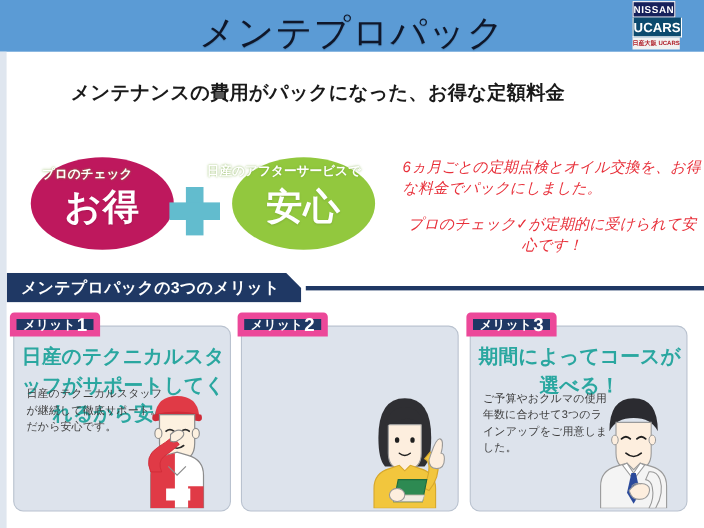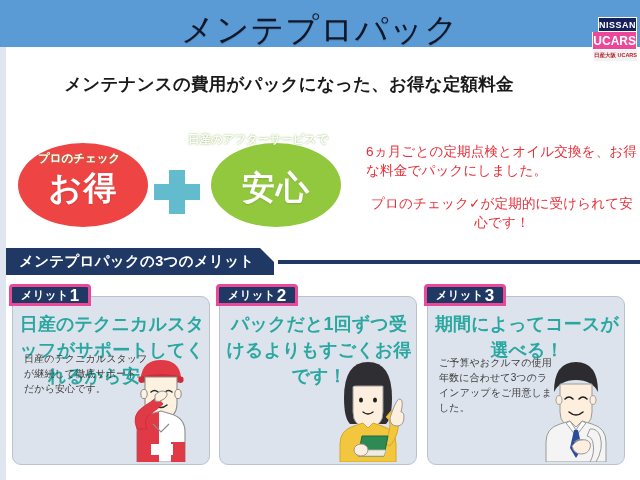--- a/index.html
+++ b/index.html
@@ -17,30 +17,30 @@
     background:#5b9bd5;
   }
   .header-title{
     position:absolute;left:0;top:0;width:640px;height:61px;
     display:flex;align-items:center;justify-content:center;
     color:#0f172a;font-size:33px;font-weight:500;letter-spacing:1px;
     text-shadow:0 1px 1px rgba(0,0,0,.15);
   }
   .logo{
     position:absolute;right:3px;top:1px;width:62px;height:45px;
-    display:flex;flex-direction:column;align-items:flex-end;margin-top:16px;
+    display:flex;flex-direction:column;align-items:flex-start;
   }
   .logo-nissan{
     height:15px;background:#16215b;color:#fff;
     font-size:9px;font-weight:bold;letter-spacing:.5px;
     display:flex;align-items:center;justify-content:center;
     border:1px solid #fff;box-sizing:border-box;
   }
   .logo-ucars{
-    height:18px;background:#ec4899;color:#fff;
+    height:18px;background:#0c4a6e;color:#fff;
     font-size:12px;font-weight:bold;letter-spacing:0px;
     display:flex;align-items:center;justify-content:center;
     border:1px solid #fff;border-top:none;box-sizing:border-box;
   }
   .logo-sub{
     height:11px;background:#f2f2f2;color:#b0222c;
     font-size:5.5px;font-weight:bold;
     display:flex;align-items:center;justify-content:center;
     white-space:nowrap;
   }
@@ -60,48 +60,48 @@
 
   
   .badges{
     position:absolute;left:6px;top:126px;width:352px;height:112px;
   }
   .ellipse{
     position:absolute;border-radius:50%;
     background:#8cc63e;
     display:flex;align-items:center;justify-content:center;
   }
-  .ellipse.one{left:12px;top:17px;width:130px;height:84px;background:#ef4444;}
+  .ellipse.one{left:22px;top:17px;width:130px;height:84px;background:#be185d;}
   .ellipse.two{left:205px;top:17px;width:130px;height:84px;background:#92c83e;}
   .ellipse-big{
     color:#ffffff;font-size:33px;font-weight:bold;
     letter-spacing:1px;margin-top:7px;
     text-shadow:0 1px 2px rgba(0,0,0,.12);
   }
   .ellipse-small{
     position:absolute;white-space:nowrap;
     color:#ffffff;font-size:11.5px;font-weight:bold;
     text-shadow:0 0 2px rgba(120,170,60,.9);
   }
   .ellipse-small.one{left:32px;top:25px;}
-  .ellipse-small.two{left:182px;top:6px;}
+  .ellipse-small.two{left:182px;top:22px;}
   .plus{
     position:absolute;left:148px;top:44px;width:46px;height:44px;
   }
   .plus::before,.plus::after{
     content:"";position:absolute;background:#62bcce;
   }
   .plus::before{left:15px;top:0;width:16px;height:44px;}
   .plus::after{left:0;top:14px;width:46px;height:16px;}
 
   
   .redtext{
     position:absolute;left:366px;top:142px;width:272px;
     color:#e8303a;font-size:13.6px;line-height:1.42;
-    font-weight:500;letter-spacing:.1px;
+    font-weight:500;letter-spacing:.1px;font-style:italic;
   }
   .redtext .para2{margin-top:13px;text-align:center;}
 
   
   .banner{
     position:absolute;left:6px;top:248px;width:634px;height:27px;
   }
   .banner-tab{
     position:absolute;left:0;top:0;width:268px;height:27px;
     background:#1f3864;
@@ -124,21 +124,21 @@
     border:1px solid #b9c2cf;border-radius:9px;
     box-sizing:border-box;
   }
   .card.c1{left:12px;}
   .card.c2{left:219px;}
   .card.c3{left:427px;}
   .card-tab{
     position:absolute;top:-13px;left:-4px;width:82px;height:22px;
     background:#1f3864;border-radius:4px 4px 0 0;
     display:flex;align-items:center;justify-content:center;
-    border:3px solid #ec4899;box-sizing:border-box;
+    border:6px solid #ec4899;box-sizing:border-box;
   }
   .card-tab-label{
     color:#ffffff;font-size:11.5px;font-weight:bold;letter-spacing:.2px;
   }
   .card-tab-num{
     color:#ffffff;font-size:17px;font-weight:bold;margin-left:1px;
     line-height:1;
   }
   .card-head{
     position:absolute;left:6px;top:14px;width:186px;
@@ -237,21 +237,20 @@
         <path d="M38 77 l8 8 l8 -8" fill="none" stroke="#8c8c8c" stroke-width="1.1"></path>
       </svg>
     </div>
   </div>
 
   <div class="card c2">
     <div class="card-tab">
       <span class="card-tab-label">メリット</span>
       <span class="card-tab-num">2</span>
     </div>
-    <div class="card-head">パックだと1回ずつ受けるよりもすごくお得です！</div>
     <div class="card-art">
       <svg viewBox="0 0 84 108" width="84" height="108">
 
         <path d="M16 44 q0 -36 24 -36 q24 0 24 36 q0 20 -6 26 h-36 q-6 -6 -6 -26 z" fill="#2f2f33"></path>
 
         <path d="M25 32 h30 v26 q0 15 -15 15 q-15 0 -15 -15 z" fill="#fdeede" stroke="#9a9a9a" stroke-width="1"></path>
 
         <path d="M22 34 q4 -18 18 -18 q14 0 18 18 q-10 -9 -18 -7 q-10 2 -18 7 z" fill="#2f2f33"></path>
 
         <ellipse cx="33" cy="46" rx="2" ry="2.6" fill="#1f1f1f"></ellipse>

